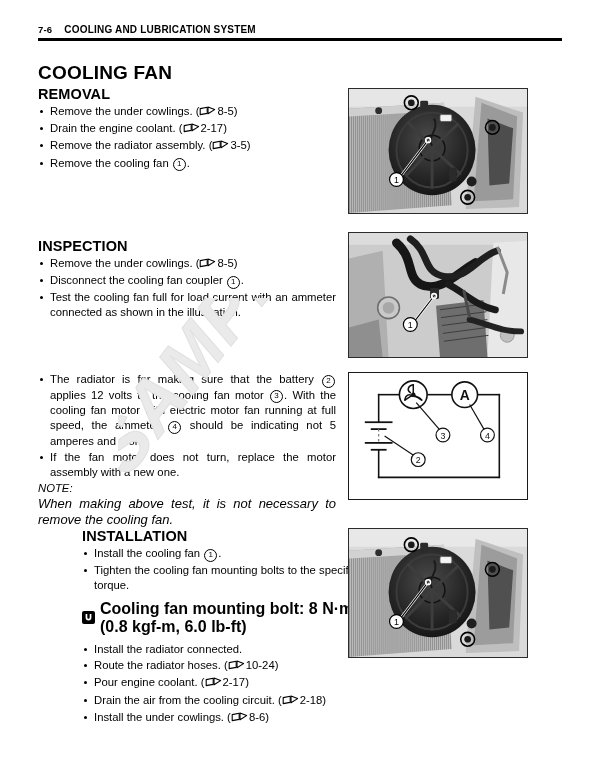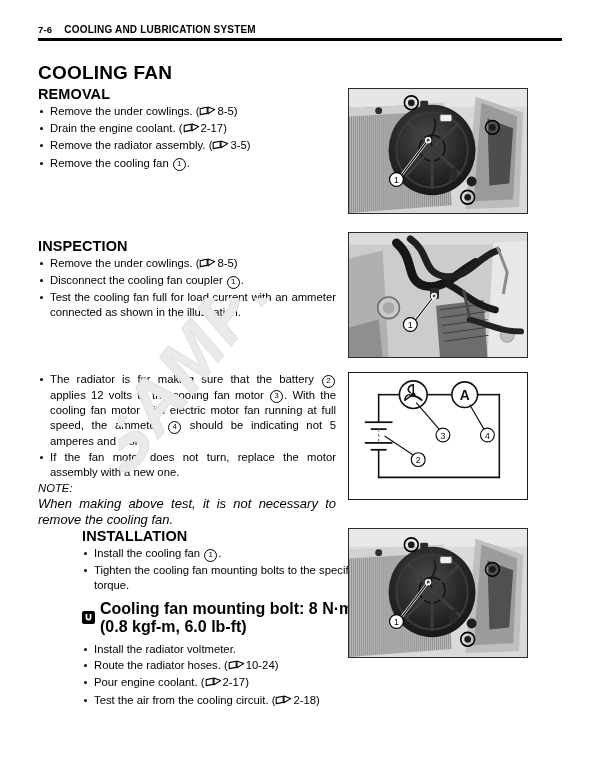--- a/index.html
+++ b/index.html
@@ -283,44 +283,50 @@
         <svg width="13" height="13" viewBox="0 0 13 13">
           <path d="M3.6 3.0 L3.6 6.6 A2.9 2.9 0 0 0 9.4 6.6 L9.4 3.0 L7.7 3.0 L7.7 6.5 A1.2 1.2 0 0 1 5.3 6.5 L5.3 3.0 Z" fill="#ffffff"></path>
         </svg>
       </span>
       <span>Cooling fan mounting bolt: 8 N·m (0.8 kgf-m, 6.0 lb-ft)</span>
     </div>
 
     <ul class="steps">
 
       <li>
-        <span>Install the radiator voltmeter.</span>
+        <span>Install the radiator connected.</span>
       </li>
 
       <li>
         <span>Route the radiator hoses. (</span><span class="ref"><span class="ref-glyph"><svg width="17" height="10" viewBox="0 0 17 10">
                 <path d="M1.2 2.6 L8.2 1.2 L8.2 7.4 L1.2 8.6 Z" fill="none" stroke="#000" stroke-width="1.1" stroke-linejoin="round"></path>
                 <path d="M9.0 1.0 L15.6 3.6 L9.0 7.8 Z" fill="none" stroke="#000" stroke-width="1.1" stroke-linejoin="round"></path>
               </svg></span><span>10-24</span></span><span>)</span>
       </li>
 
       <li>
         <span>Pour engine coolant. (</span><span class="ref"><span class="ref-glyph"><svg width="17" height="10" viewBox="0 0 17 10">
                 <path d="M1.2 2.6 L8.2 1.2 L8.2 7.4 L1.2 8.6 Z" fill="none" stroke="#000" stroke-width="1.1" stroke-linejoin="round"></path>
                 <path d="M9.0 1.0 L15.6 3.6 L9.0 7.8 Z" fill="none" stroke="#000" stroke-width="1.1" stroke-linejoin="round"></path>
               </svg></span><span>2-17</span></span><span>)</span>
       </li>
 
       <li>
-        <span>Test the air from the cooling circuit. (</span><span class="ref"><span class="ref-glyph"><svg width="17" height="10" viewBox="0 0 17 10">
+        <span>Drain the air from the cooling circuit. (</span><span class="ref"><span class="ref-glyph"><svg width="17" height="10" viewBox="0 0 17 10">
                 <path d="M1.2 2.6 L8.2 1.2 L8.2 7.4 L1.2 8.6 Z" fill="none" stroke="#000" stroke-width="1.1" stroke-linejoin="round"></path>
                 <path d="M9.0 1.0 L15.6 3.6 L9.0 7.8 Z" fill="none" stroke="#000" stroke-width="1.1" stroke-linejoin="round"></path>
               </svg></span><span>2-18</span></span><span>)</span>
       </li>
 
+      <li>
+        <span>Install the under cowlings. (</span><span class="ref"><span class="ref-glyph"><svg width="17" height="10" viewBox="0 0 17 10">
+                <path d="M1.2 2.6 L8.2 1.2 L8.2 7.4 L1.2 8.6 Z" fill="none" stroke="#000" stroke-width="1.1" stroke-linejoin="round"></path>
+                <path d="M9.0 1.0 L15.6 3.6 L9.0 7.8 Z" fill="none" stroke="#000" stroke-width="1.1" stroke-linejoin="round"></path>
+              </svg></span><span>8-6</span></span><span>)</span>
+      </li>
 
     </ul>
   </div>
 
   <div class="figure" style="top:88px; height:126px;">
     <svg viewBox="0 0 180 126" preserveAspectRatio="none">
       <defs>
         <pattern id="radcore" width="2" height="4" patternUnits="userSpaceOnUse">
           <rect width="2" height="4" fill="#b9b9b9"></rect>
           <rect width="1" height="4" fill="#8e8e8e"></rect>

